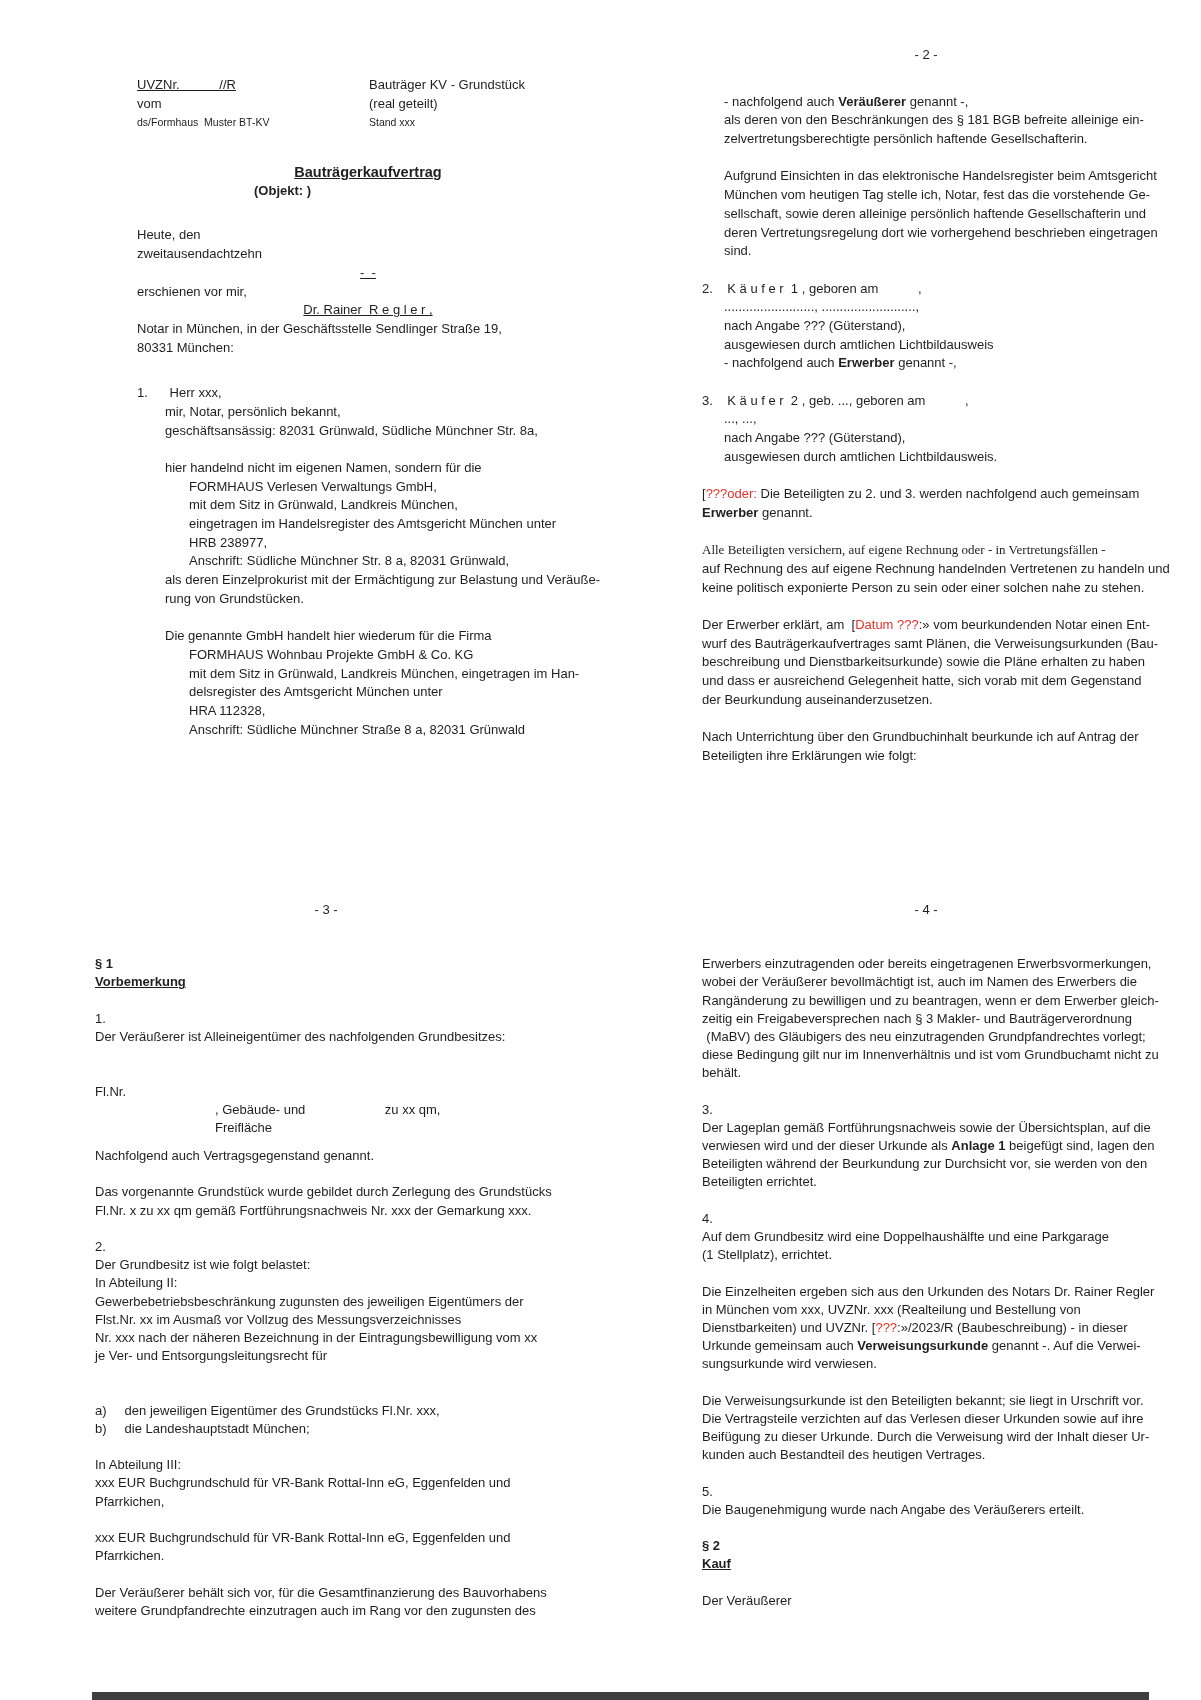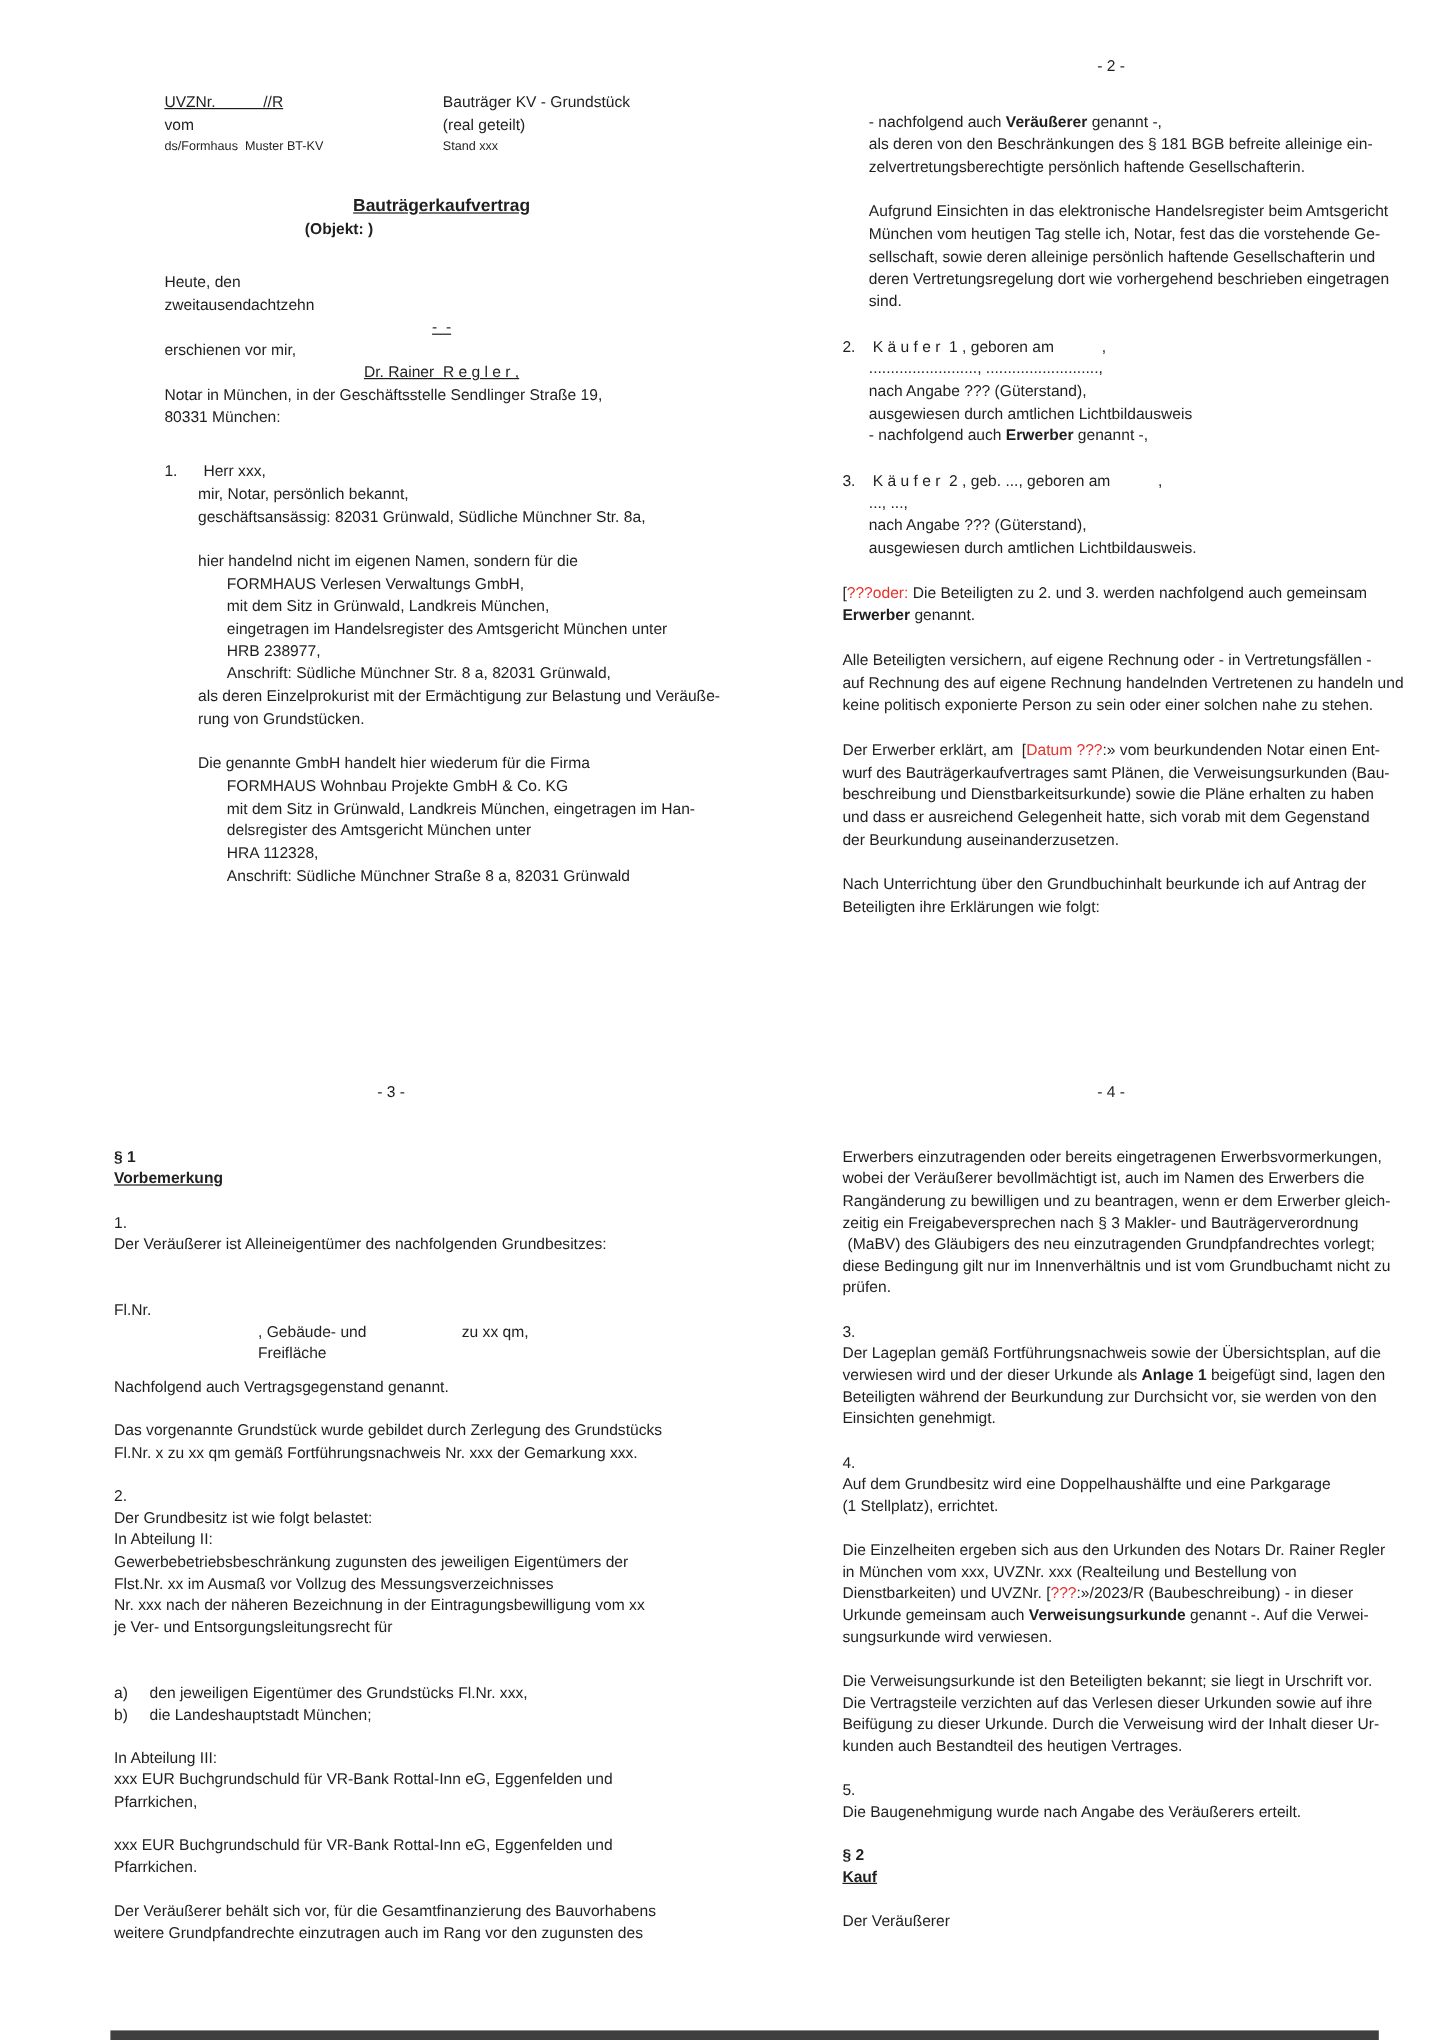--- a/index.html
+++ b/index.html
@@ -83,21 +83,21 @@
       <div class="line" style="height: 18.7px; line-height: 18.7px; padding-left: 22px;"><span>- nachfolgend auch </span><span class="b">Erwerber</span><span> genannt -,</span></div>
       <div class="gap" style="height: 18.7px;"></div>
       <div class="line" style="height: 18.7px; line-height: 18.7px;"><span>3.    K ä u f e r  2 , geb. ..., geboren am           ,</span></div>
       <div class="line" style="height: 18.7px; line-height: 18.7px; padding-left: 22px;"><span>..., ...,</span></div>
       <div class="line" style="height: 18.7px; line-height: 18.7px; padding-left: 22px;"><span>nach Angabe ??? (Güterstand),</span></div>
       <div class="line" style="height: 18.7px; line-height: 18.7px; padding-left: 22px;"><span>ausgewiesen durch amtlichen Lichtbildausweis.</span></div>
       <div class="gap" style="height: 18.7px;"></div>
       <div class="line" style="height: 18.7px; line-height: 18.7px;"><span>[</span><span class="red">???oder:</span><span> Die Beteiligten zu 2. und 3. werden nachfolgend auch gemeinsam</span></div>
       <div class="line" style="height: 18.7px; line-height: 18.7px;"><span class="b">Erwerber</span><span> genannt.</span></div>
       <div class="gap" style="height: 18.7px;"></div>
-      <div class="line" style="height: 18.7px; line-height: 18.7px;"><span>Alle Beteiligten versichern, auf eigene Rechnung oder - in Vertretungsfällen -</span></div>
+      <div class="line" style="height: 18.7px; line-height: 18.7px; font-family: Liberation Serif, serif;"><span>Alle Beteiligten versichern, auf eigene Rechnung oder - in Vertretungsfällen -</span></div>
       <div class="line" style="height: 18.7px; line-height: 18.7px;"><span>auf Rechnung des auf eigene Rechnung handelnden Vertretenen zu handeln und</span></div>
       <div class="line" style="height: 18.7px; line-height: 18.7px;"><span>keine politisch exponierte Person zu sein oder einer solchen nahe zu stehen.</span></div>
       <div class="gap" style="height: 18.7px;"></div>
       <div class="line" style="height: 18.7px; line-height: 18.7px;"><span>Der Erwerber erklärt, am  [</span><span class="red">Datum ???</span><span>:» vom beurkundenden Notar einen Ent-</span></div>
       <div class="line" style="height: 18.7px; line-height: 18.7px;"><span>wurf des Bauträgerkaufvertrages samt Plänen, die Verweisungsurkunden (Bau-</span></div>
       <div class="line" style="height: 18.7px; line-height: 18.7px;"><span>beschreibung und Dienstbarkeitsurkunde) sowie die Pläne erhalten zu haben</span></div>
       <div class="line" style="height: 18.7px; line-height: 18.7px;"><span>und dass er ausreichend Gelegenheit hatte, sich vorab mit dem Gegenstand</span></div>
       <div class="line" style="height: 18.7px; line-height: 18.7px;"><span>der Beurkundung auseinanderzusetzen.</span></div>
       <div class="gap" style="height: 18.7px;"></div>
       <div class="line" style="height: 18.7px; line-height: 18.7px;"><span>Nach Unterrichtung über den Grundbuchinhalt beurkunde ich auf Antrag der</span></div>
@@ -145,27 +145,27 @@
     </div>
     <div class="page" style="left: 702px; top: 901px; width: 448px;">
       <div class="line pagenum" style="height: 18.2px; line-height: 18.2px;"><span>- 4 -</span></div>
       <div class="gap" style="height: 36px;"></div>
       <div class="line" style="height: 18.2px; line-height: 18.2px;"><span>Erwerbers einzutragenden oder bereits eingetragenen Erwerbsvormerkungen,</span></div>
       <div class="line" style="height: 18.2px; line-height: 18.2px;"><span>wobei der Veräußerer bevollmächtigt ist, auch im Namen des Erwerbers die</span></div>
       <div class="line" style="height: 18.2px; line-height: 18.2px;"><span>Rangänderung zu bewilligen und zu beantragen, wenn er dem Erwerber gleich-</span></div>
       <div class="line" style="height: 18.2px; line-height: 18.2px;"><span>zeitig ein Freigabeversprechen nach § 3 Makler- und Bauträgerverordnung</span></div>
       <div class="line" style="height: 18.2px; line-height: 18.2px; text-align: center;"><span>(MaBV) des Gläubigers des neu einzutragenden Grundpfandrechtes vorlegt;</span></div>
       <div class="line" style="height: 18.2px; line-height: 18.2px;"><span>diese Bedingung gilt nur im Innenverhältnis und ist vom Grundbuchamt nicht zu</span></div>
-      <div class="line" style="height: 18.2px; line-height: 18.2px;"><span>prüfen.</span></div>
+      <div class="line" style="height: 18.2px; line-height: 18.2px;"><span>behält.</span></div>
       <div class="gap" style="height: 18.2px;"></div>
       <div class="line" style="height: 18.2px; line-height: 18.2px;"><span>3.</span></div>
       <div class="line" style="height: 18.2px; line-height: 18.2px;"><span>Der Lageplan gemäß Fortführungsnachweis sowie der Übersichtsplan, auf die</span></div>
       <div class="line" style="height: 18.2px; line-height: 18.2px;"><span>verwiesen wird und der dieser Urkunde als </span><span class="b">Anlage 1</span><span> beigefügt sind, lagen den</span></div>
       <div class="line" style="height: 18.2px; line-height: 18.2px;"><span>Beteiligten während der Beurkundung zur Durchsicht vor, sie werden von den</span></div>
-      <div class="line" style="height: 18.2px; line-height: 18.2px;"><span>Einsichten genehmigt.</span></div>
+      <div class="line" style="height: 18.2px; line-height: 18.2px;"><span>Beteiligten errichtet.</span></div>
       <div class="gap" style="height: 18.2px;"></div>
       <div class="line" style="height: 18.2px; line-height: 18.2px;"><span>4.</span></div>
       <div class="line" style="height: 18.2px; line-height: 18.2px;"><span>Auf dem Grundbesitz wird eine Doppelhaushälfte und eine Parkgarage</span></div>
       <div class="line" style="height: 18.2px; line-height: 18.2px;"><span>(1 Stellplatz), errichtet.</span></div>
       <div class="gap" style="height: 18.2px;"></div>
       <div class="line" style="height: 18.2px; line-height: 18.2px;"><span>Die Einzelheiten ergeben sich aus den Urkunden des Notars Dr. Rainer Regler</span></div>
       <div class="line" style="height: 18.2px; line-height: 18.2px;"><span>in München vom xxx, UVZNr. xxx (Realteilung und Bestellung von</span></div>
       <div class="line" style="height: 18.2px; line-height: 18.2px;"><span>Dienstbarkeiten) und UVZNr. [</span><span class="red">???</span><span>:»/2023/R (Baubeschreibung) - in dieser</span></div>
       <div class="line" style="height: 18.2px; line-height: 18.2px;"><span>Urkunde gemeinsam auch </span><span class="b">Verweisungsurkunde</span><span> genannt -. Auf die Verwei-</span></div>
       <div class="line" style="height: 18.2px; line-height: 18.2px;"><span>sungsurkunde wird verwiesen.</span></div>

